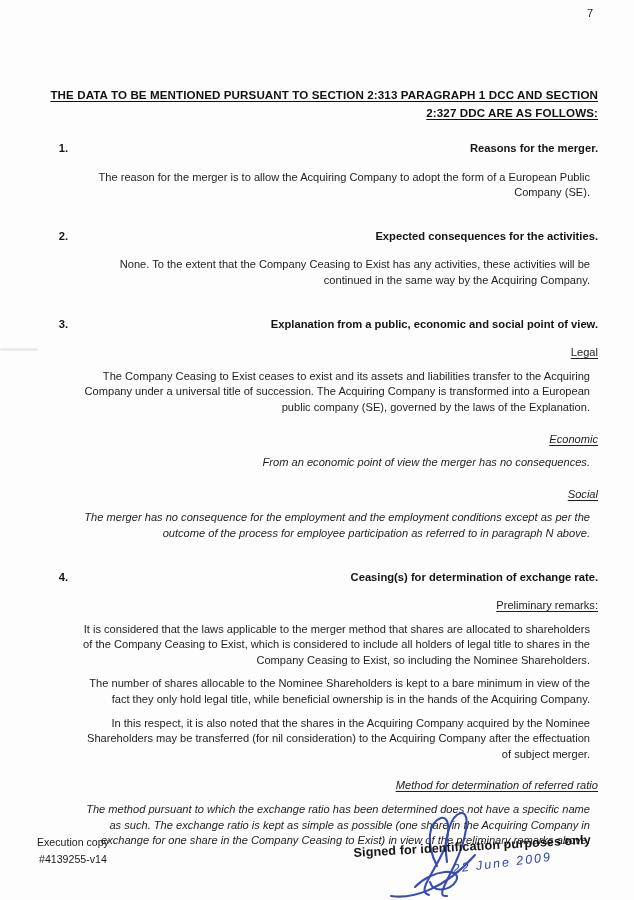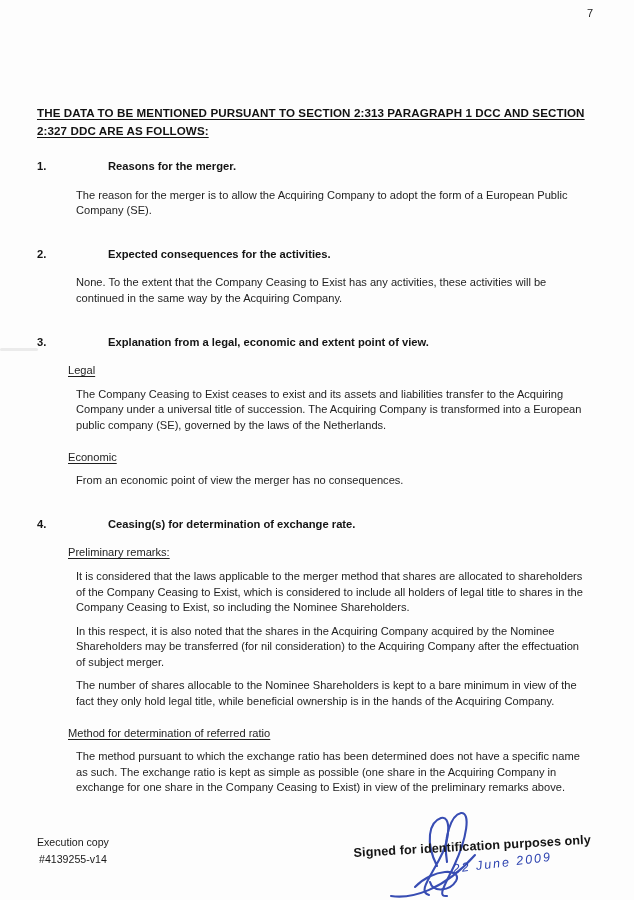--- a/index.html
+++ b/index.html
@@ -26,22 +26,23 @@
     left: 0;
     top: 348px;
     width: 38px;
     height: 3px;
     background: #ebebeb;
     border-radius: 2px;
   }
   .doc {
     position: absolute;
     left: 37px;
-    top: 104px;
+    top: 86px;
     width: 561px;
+    text-align: right;
   }
   .main-heading {
     font-weight: bold;
     font-size: 11.6px;
     line-height: 17.5px;
     color: #121212;
     letter-spacing: 0.1px;
   }
   .main-heading div { text-decoration: underline; text-underline-offset: 2px; }
   .section { display: flex; margin-top: 20px; }
@@ -60,21 +61,21 @@
   }
   .section-title {
     font-weight: bold;
     font-size: 11.2px;
     color: #141414;
     margin-bottom: 13px;
     padding-left: 40px;
   }
   .para { margin: 8px; }
   .sub-label { text-decoration: underline; text-underline-offset: 2px; }
-  .gap { margin-top: 16px; }
+  .gap { margin-top: 16px; font-style: italic; }
   .footer-left {
     position: absolute;
     left: 37px;
     top: 834px;
     font-size: 10.6px;
     line-height: 17px;
     color: #1a1a1a;
     text-align: center;
   }
   .signed-label {
@@ -132,45 +133,49 @@
       <div class="section-num">2.</div>
       <div class="section-content">
         <div class="section-title">Expected consequences for the activities.</div>
         <p class="para">None. To the extent that the Company Ceasing to Exist has any activities, these activities will be continued in the same way by the Acquiring Company.</p>
       </div>
     </div>
 
     <div class="section">
       <div class="section-num">3.</div>
       <div class="section-content">
-        <div class="section-title">Explanation from a legal, economic and extent point of view.</div>
+        <div class="section-title">Explanation from a public, economic and social point of view.</div>
 
         <div>
           <div class="sub-label">Legal</div>
-          <p class="para">The Company Ceasing to Exist ceases to exist and its assets and liabilities transfer to the Acquiring Company under a universal title of succession. The Acquiring Company is transformed into a European public company (SE), governed by the laws of the Netherlands.</p>
+          <p class="para">The Company Ceasing to Exist ceases to exist and its assets and liabilities transfer to the Acquiring Company under a universal title of succession. The Acquiring Company is transformed into a European public company (SE), governed by the laws of the Explanation.</p>
         </div>
 
         <div class="gap">
           <div class="sub-label">Economic</div>
           <p class="para">From an economic point of view the merger has no consequences.</p>
         </div>
 
+        <div class="gap">
+          <div class="sub-label">Social</div>
+          <p class="para">The merger has no consequence for the employment and the employment conditions except as per the outcome of the process for employee participation as referred to in paragraph N above.</p>
+        </div>
       </div>
     </div>
 
     <div class="section">
       <div class="section-num">4.</div>
       <div class="section-content">
         <div class="section-title">Ceasing(s) for determination of exchange rate.</div>
 
         <div>
           <div class="sub-label">Preliminary remarks:</div>
           <p class="para">It is considered that the laws applicable to the merger method that shares are allocated to shareholders of the Company Ceasing to Exist, which is considered to include all holders of legal title to shares in the Company Ceasing to Exist, so including the Nominee Shareholders.</p>
+          <p class="para">The number of shares allocable to the Nominee Shareholders is kept to a bare minimum in view of the fact they only hold legal title, while beneficial ownership is in the hands of the Acquiring Company.</p>
           <p class="para">In this respect, it is also noted that the shares in the Acquiring Company acquired by the Nominee Shareholders may be transferred (for nil consideration) to the Acquiring Company after the effectuation of subject merger.</p>
-          <p class="para">The number of shares allocable to the Nominee Shareholders is kept to a bare minimum in view of the fact they only hold legal title, while beneficial ownership is in the hands of the Acquiring Company.</p>
         </div>
 
         <div class="gap">
           <div class="sub-label">Method for determination of referred ratio</div>
           <p class="para">The method pursuant to which the exchange ratio has been determined does not have a specific name as such. The exchange ratio is kept as simple as possible (one share in the Acquiring Company in exchange for one share in the Company Ceasing to Exist) in view of the preliminary remarks above.</p>
         </div>
       </div>
     </div>
 
   </div>

